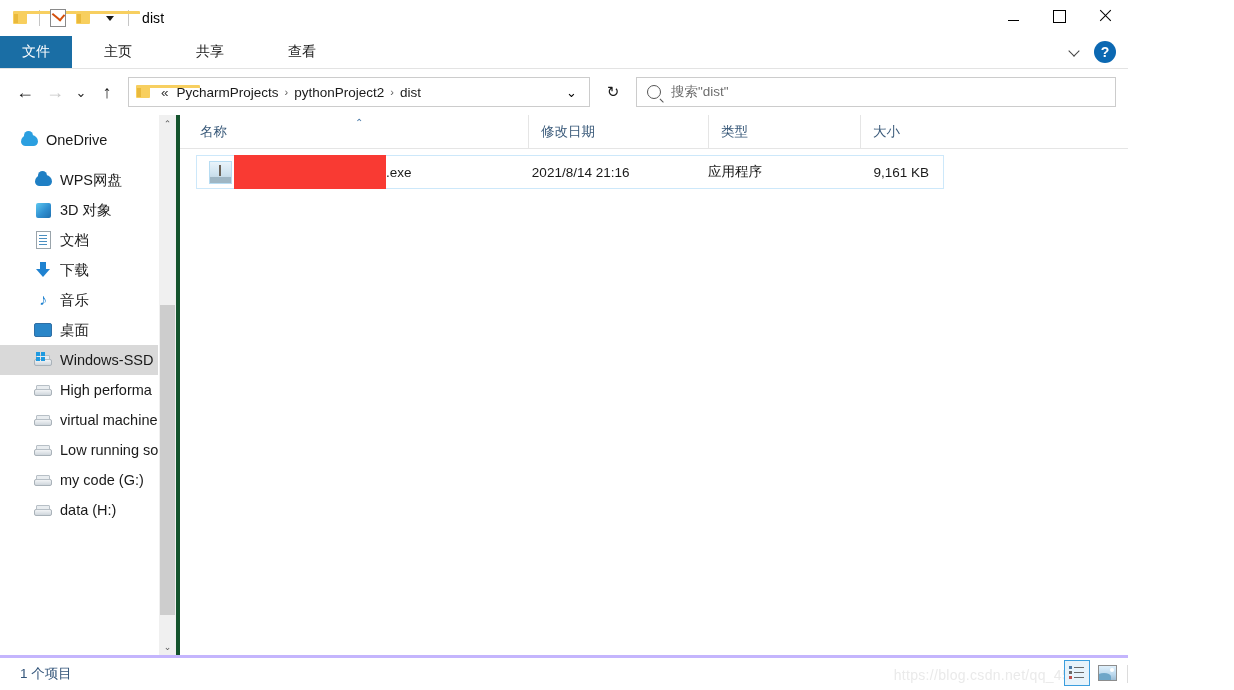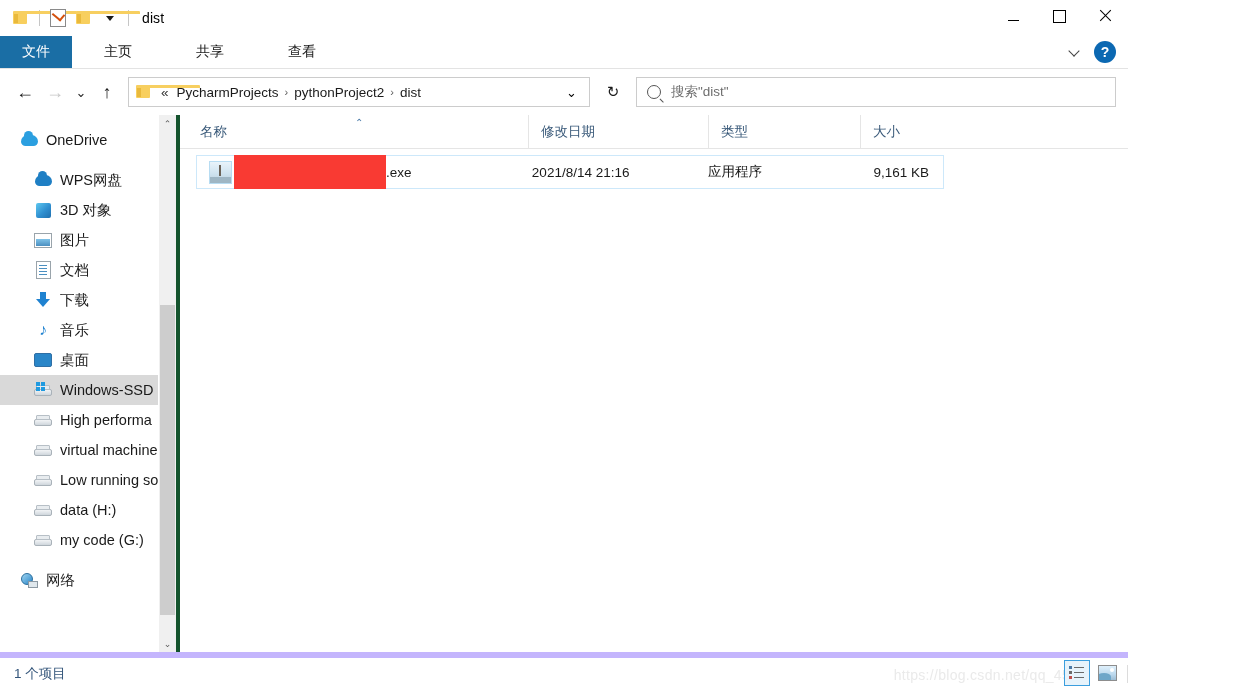--- a/index.html
+++ b/index.html
@@ -452,23 +452,23 @@
     font-size: 13.5px;
     color: #1a1a1a;
   }
 
   
   .statusbar {
     height: 32px;
     flex: none;
     display: flex;
     align-items: center;
-    border-top: 6px solid #c4b5fd;
-    background: #ffffff;
-    padding-left: 14px;
+    border-top: 3px solid #c4b5fd;
+    background: #ffffff;
+    padding-left: 20px;
     position: relative;
     justify-content: space-between;
   }
   .status-text {
     font-size: 13.5px;
     color: #33557a;
   }
   .status-sep {
     width: 1px;
     height: 18px;
@@ -817,26 +817,20 @@
         </div>
 
         <div class="nav-item indent1">
           <span class="ico">
               <span class="ic-3d"></span>
             </span>
           <span class="lbl">3D 对象</span>
         </div>
 
 
-        <div class="nav-item indent1">
-          <span class="ico">
-              <span class="ic-pic"></span>
-            </span>
-          <span class="lbl">图片</span>
-        </div>
 
         <div class="nav-item indent1">
           <span class="ico">
               <span class="ic-doc"></span>
             </span>
           <span class="lbl">文档</span>
         </div>
 
         <div class="nav-item indent1">
           <span class="ico">
@@ -900,44 +894,35 @@
           <span class="lbl">Low running so</span>
         </div>
 
         <div class="nav-item indent1">
           <span class="ico">
             <span class="ic-drive">
                 <span class="d-body"></span>
                 <span class="d-top"></span>
               </span>
           </span>
-          <span class="lbl">data (H:)</span>
+          <span class="lbl">my code (G:)</span>
         </div>
 
         <div class="nav-item indent1">
           <span class="ico">
             <span class="ic-drive">
                 <span class="d-body"></span>
                 <span class="d-top"></span>
               </span>
           </span>
-          <span class="lbl">my code (G:)</span>
+          <span class="lbl">data (H:)</span>
         </div>
 
         <div class="nav-gap"></div>
 
-        <div class="nav-item">
-          <span class="ico">
-            <span class="ic-network">
-                <span class="n-globe"></span>
-                <span class="n-screen"></span>
-              </span>
-          </span>
-          <span class="lbl">网络</span>
-        </div>
       </div>
 
       <div class="side-scroll">
         <div class="arrow">⌃</div>
         <div class="thumb"></div>
         <div class="arrow bottom">⌄</div>
       </div>
     </div>
 
     <div class="filepane">

